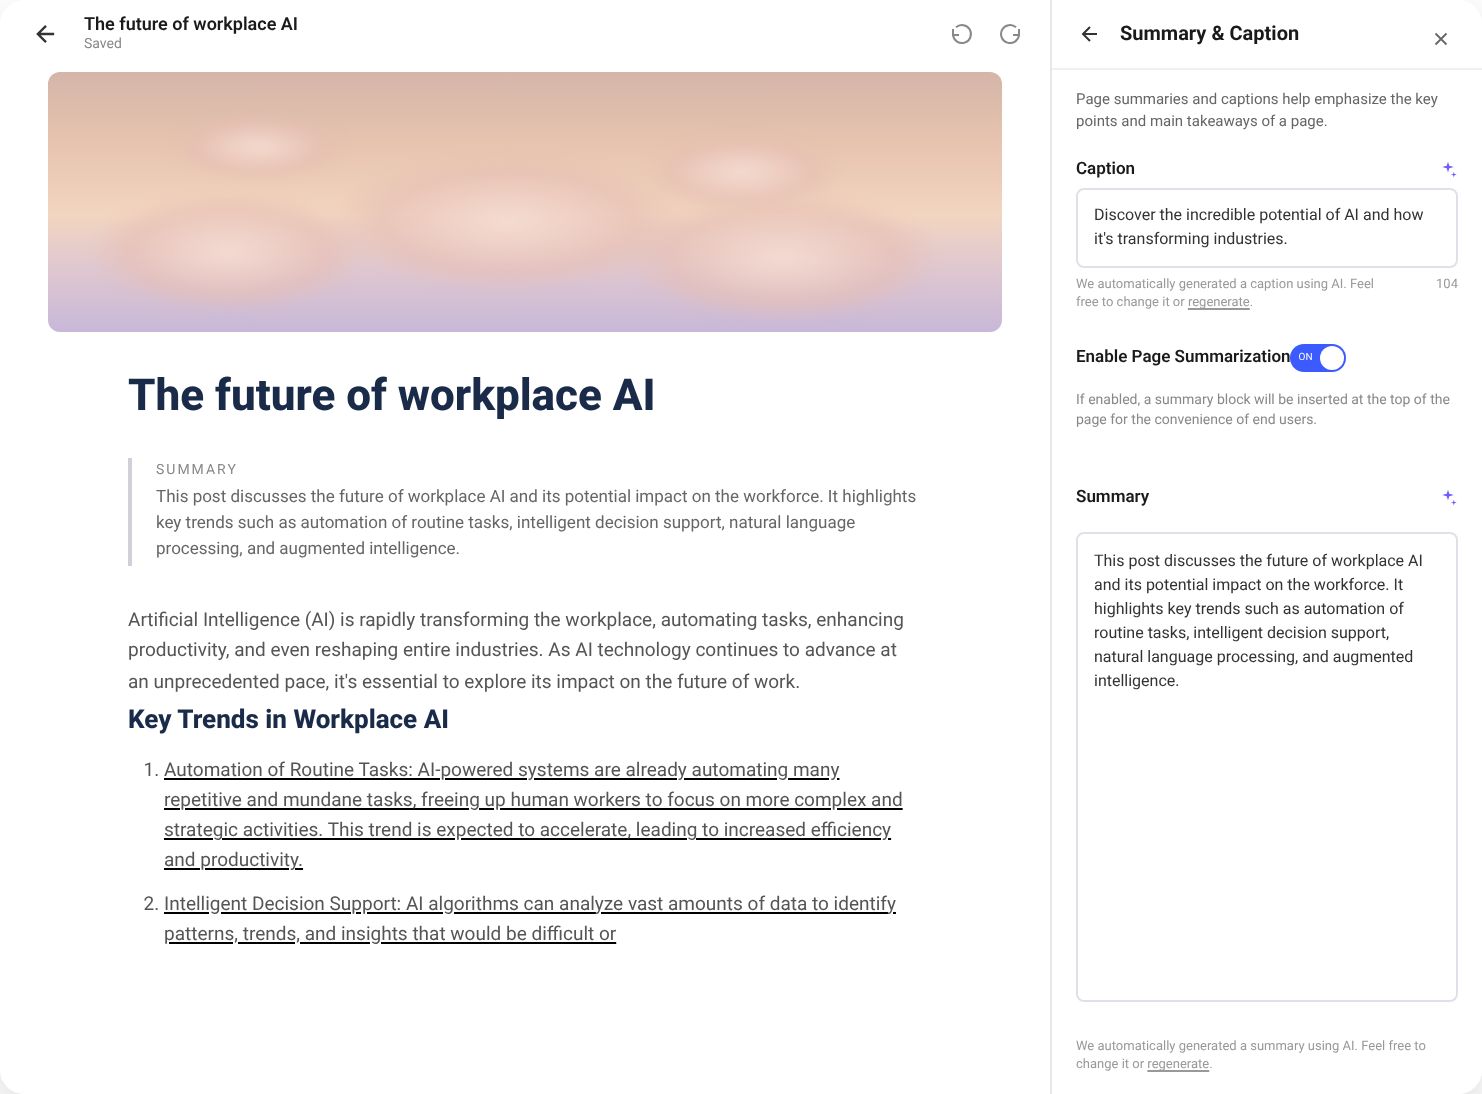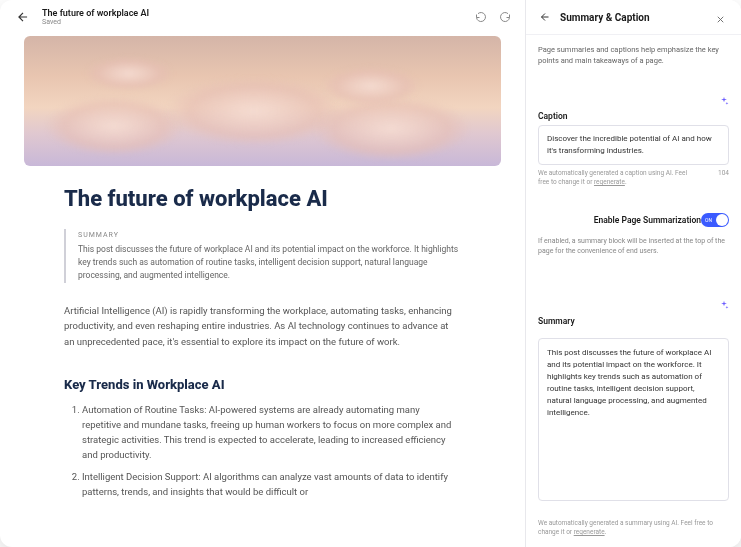--- a/index.html
+++ b/index.html
@@ -99,31 +99,32 @@
 }
 .summary-text-inline {
   font-size: 8.5px;
   color: #666;
   line-height: 1.5;
 }
 .body-text {
   font-size: 9.5px;
   color: #555;
   line-height: 1.6;
-  margin-bottom: 28px;
+  margin-bottom: 4px;
 }
 .article h2 {
   font-size: 13px;
   font-weight: 800;
   color: #1a2b4a;
   margin-bottom: 10px;
 }
 .trend-list {
   list-style: decimal;
   padding-left: 18px;
+  text-decoration: underline;
 }
 .trend-list li {
   font-size: 9.5px;
   color: #555;
   line-height: 1.6;
   margin-bottom: 6px;
 }
 
 
 .side-pane {
@@ -178,21 +179,20 @@
 .field-label-row {
   display: flex;
   align-items: center;
   justify-content: space-between;
   margin-bottom: 4px;
 }
 .field-label {
   font-size: 8.5px;
   font-weight: 600;
   color: #1a1a1a;
-  margin-top: 31px;
 }
 .sparkle-icon {
   color: #6b5cff;
 }
 .text-field {
   border: 1px solid #e0e0e8;
   border-radius: 4px;
   padding: 7px 8px;
   font-size: 8px;
   color: #333;
@@ -208,22 +208,22 @@
   justify-content: space-between;
   font-size: 6.5px;
   color: #999;
   line-height: 1.4;
   gap: 19px;
 }
 .hint-row a { color: #999; text-decoration: underline; cursor: pointer; }
 .toggle-row {
   display: flex;
   align-items: center;
-  justify-content: flex-end;
-  margin-top: 18px;
+  justify-content: flex-start;
+  margin-top: 8px;
 }
 .toggle-label {
   font-size: 8.5px;
   font-weight: 600;
   color: #1a1a1a;
 }
 .toggle {
   width: 28px;
   height: 14px;
   background: #3b5bff;

